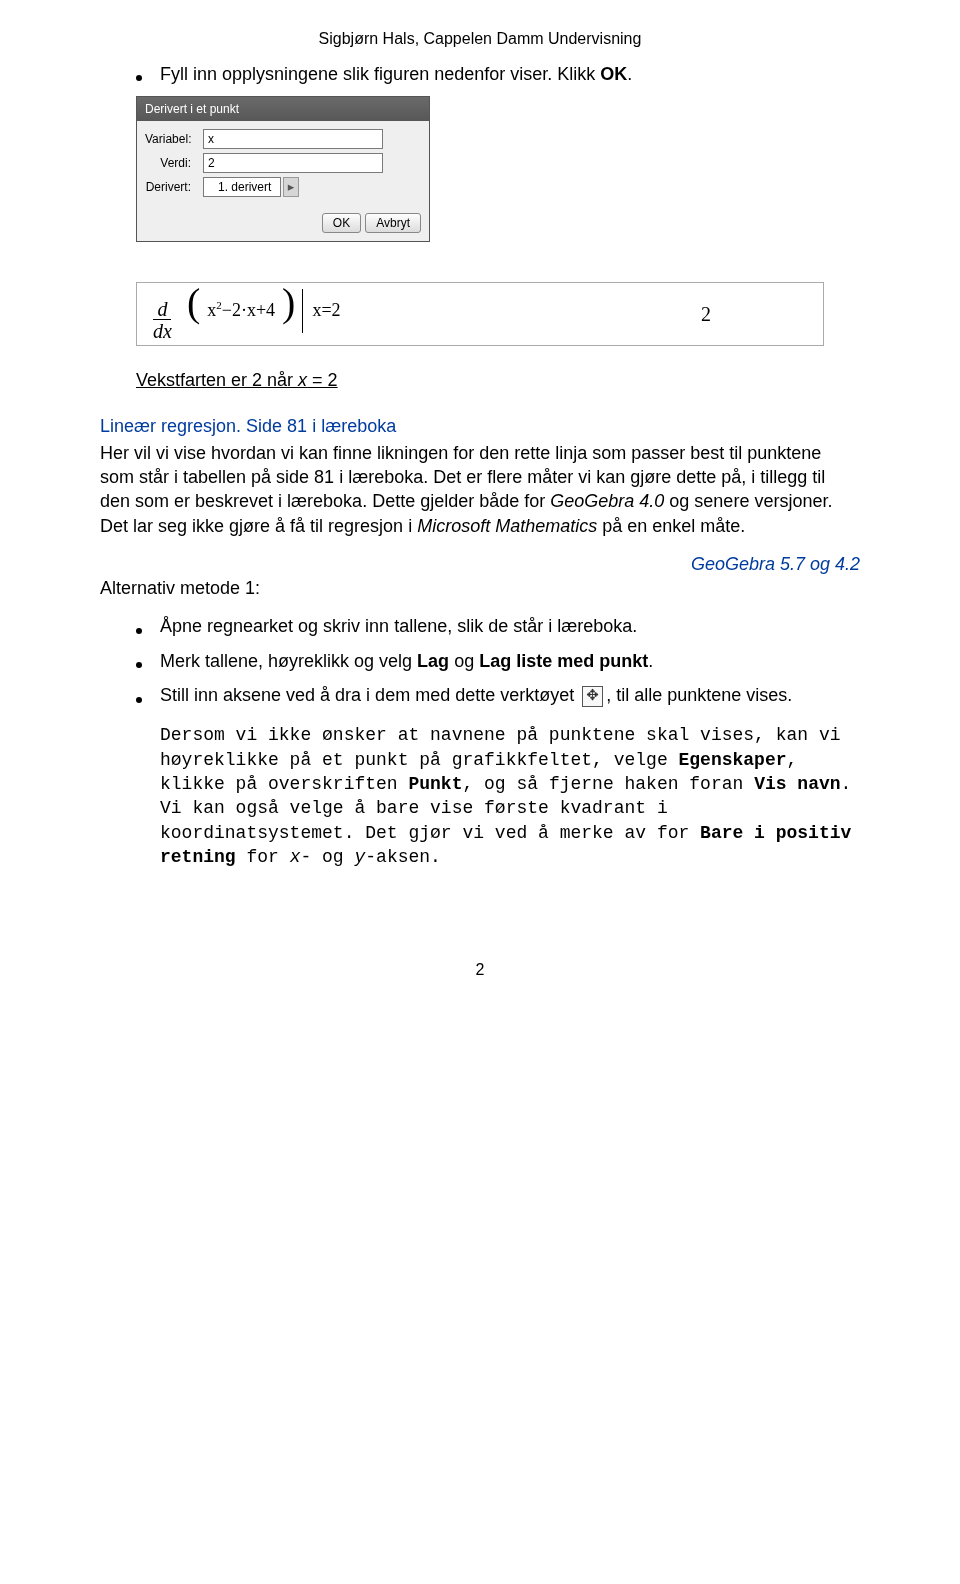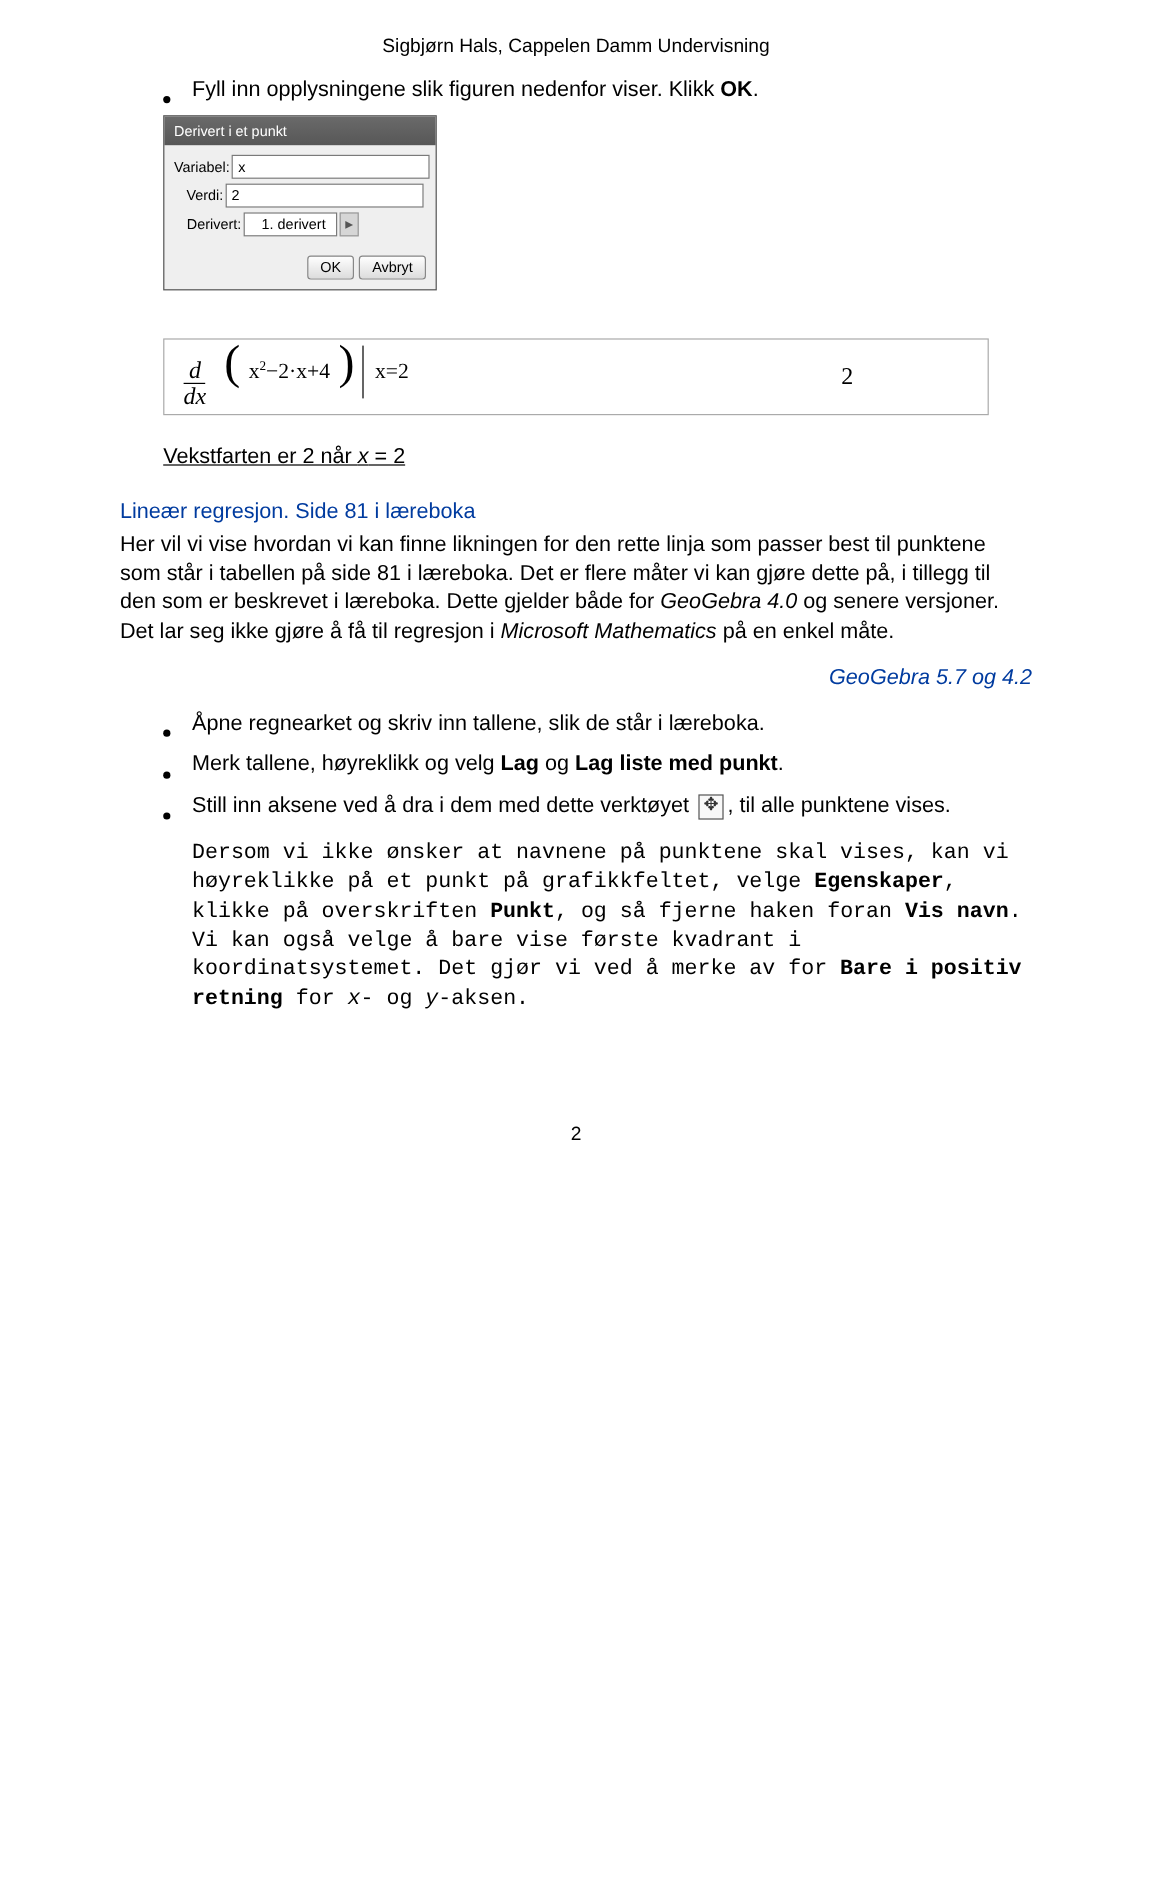--- a/index.html
+++ b/index.html
@@ -13,52 +13,52 @@
     min-height: 1584px;
     padding: 28px 100px 0 100px;
   }
   .header-line {
     text-align: center;
     font-size: 16px;
     margin-bottom: 12px;
   }
   .bullet-row {
     display: flex;
-    align-items: flex-end;
+    align-items: center;
     margin-left: 36px;
     margin-bottom: 10px;
   }
   .bullet-dot {
     width: 6px;
     height: 6px;
     background: #000;
     border-radius: 50%;
     margin-top: 9px;
     margin-right: 18px;
     flex-shrink: 0;
   }
   .bullet-text { flex: 1; }
   .bold { font-weight: bold; }
   .dialog-area { margin-top: 6px; margin-bottom: 40px; margin-left: 36px; }
   .dialog {
-    width: 228px;
+    width: 294px;
     border: 1px solid #555;
     background: #efefef;
     font-size: 13px;
     position: relative;
   }
   .dialog-titlebar {
     background: linear-gradient(#6a6a6a, #575757);
     color: #fff;
     padding: 4px 8px;
     font-size: 12px;
   }
   .dialog-body { padding: 8px 10px 6px 8px; }
   .dlg-row { display: flex; align-items: center; margin-bottom: 4px; }
-  .dlg-label { width: 58px; text-align: right; padding-right: 2px; font-size: 12px; }
+  .dlg-label { width: 58px; text-align: right; padding-right: 12px; font-size: 12px; }
   .dlg-input {
     border: 1px solid #7a7a7a;
     background: #fff;
     height: 20px;
     width: 180px;
     padding: 2px 4px;
     font-size: 12px;
   }
   .dlg-input.short { width: 78px; padding-left: 14px; }
   .dlg-spinner {
@@ -192,20 +192,21 @@
 <div class="section-gap para">
   <span class="link-blue">Lineær regresjon. </span><span class="link-blue">Side 81 i læreboka</span>
 </div>
 
 <div class="para" style="margin-top:-12px;">
   <span>Her vil vi vise hvordan vi kan finne likningen for den rette linja som passer best til punktene som står i tabellen på side 81 i læreboka. Det er flere måter vi kan gjøre dette på, i tillegg til den som er beskrevet i læreboka. Dette gjelder både for </span><span class="italic">GeoGebra 4.0</span><span> og senere versjoner. Det lar seg ikke gjøre å få til regresjon i </span><span class="italic">Microsoft Mathematics</span><span> på en enkel måte.</span>
 </div>
 
 <div class="para">
   <div class="link-blue italic bold" style="font-weight:normal;">GeoGebra 5.7 og 4.2</div>
+  <div>Alternativ metode 1:</div>
 </div>
 
 <div class="bullet-row">
   <div class="bullet-dot"></div>
   <div class="bullet-text">Åpne regnearket og skriv inn tallene, slik de står i læreboka.</div>
 </div>
 
 <div class="bullet-row">
   <div class="bullet-dot"></div>
   <div class="bullet-text">

